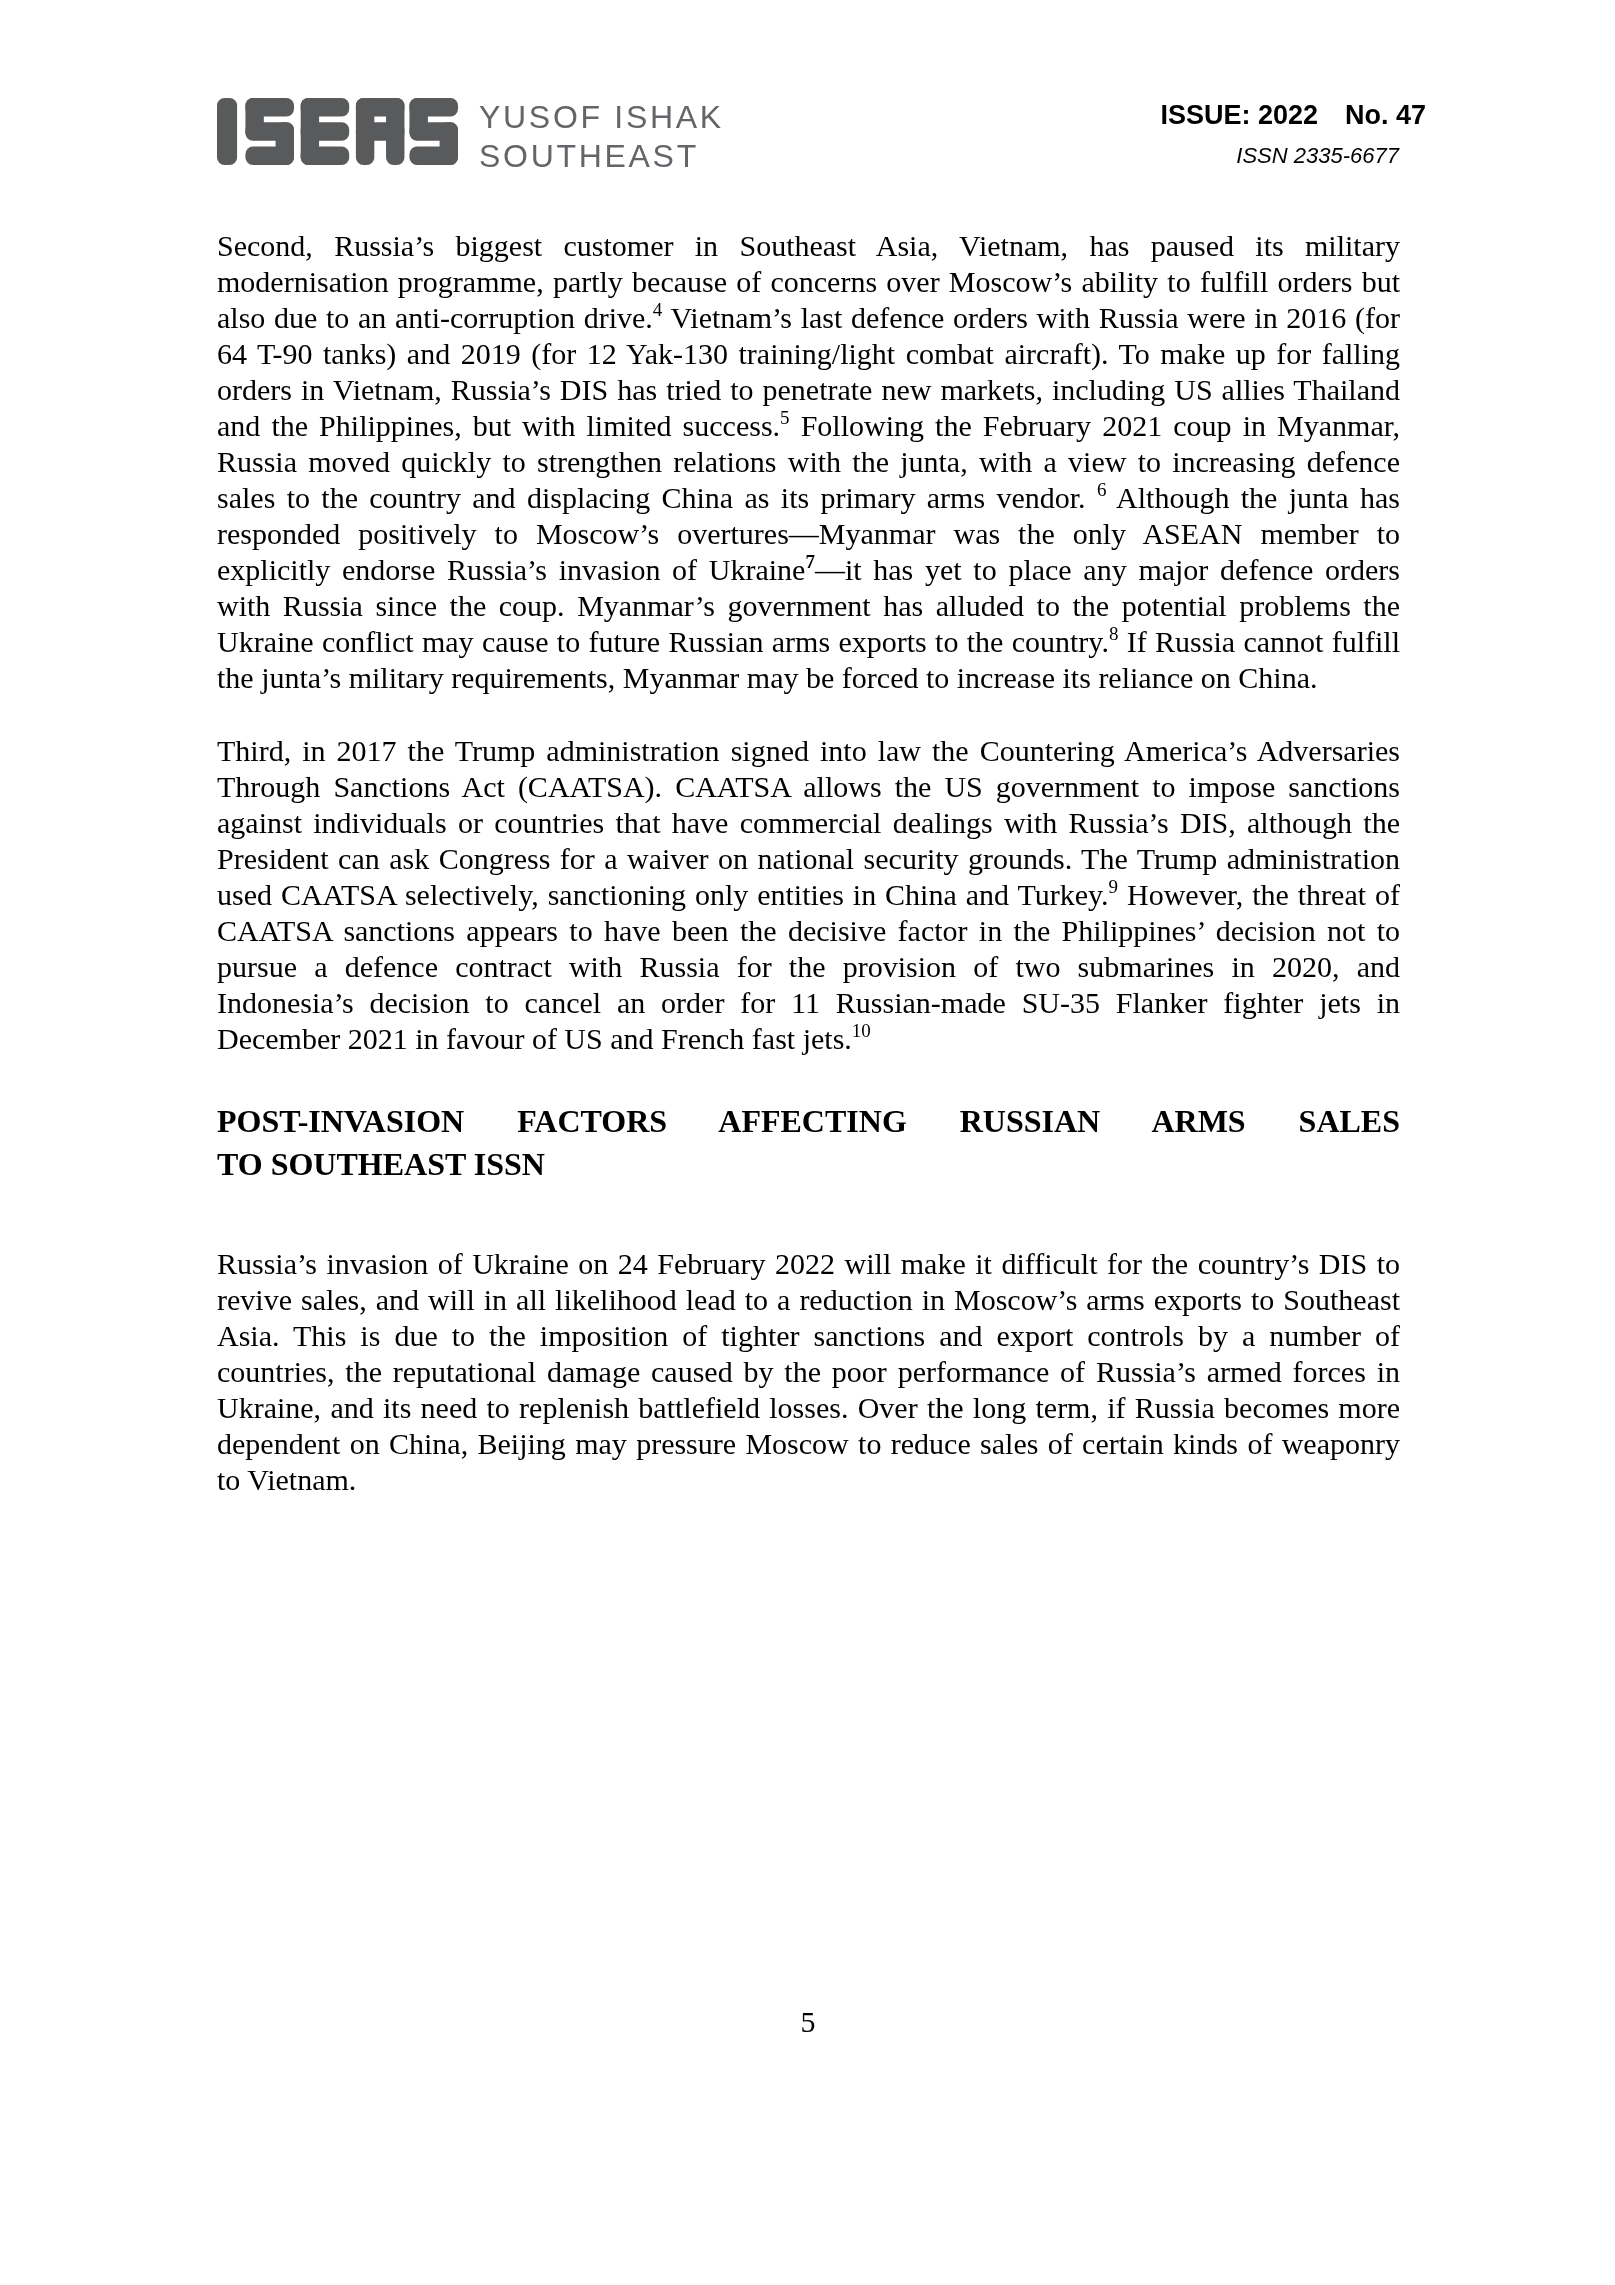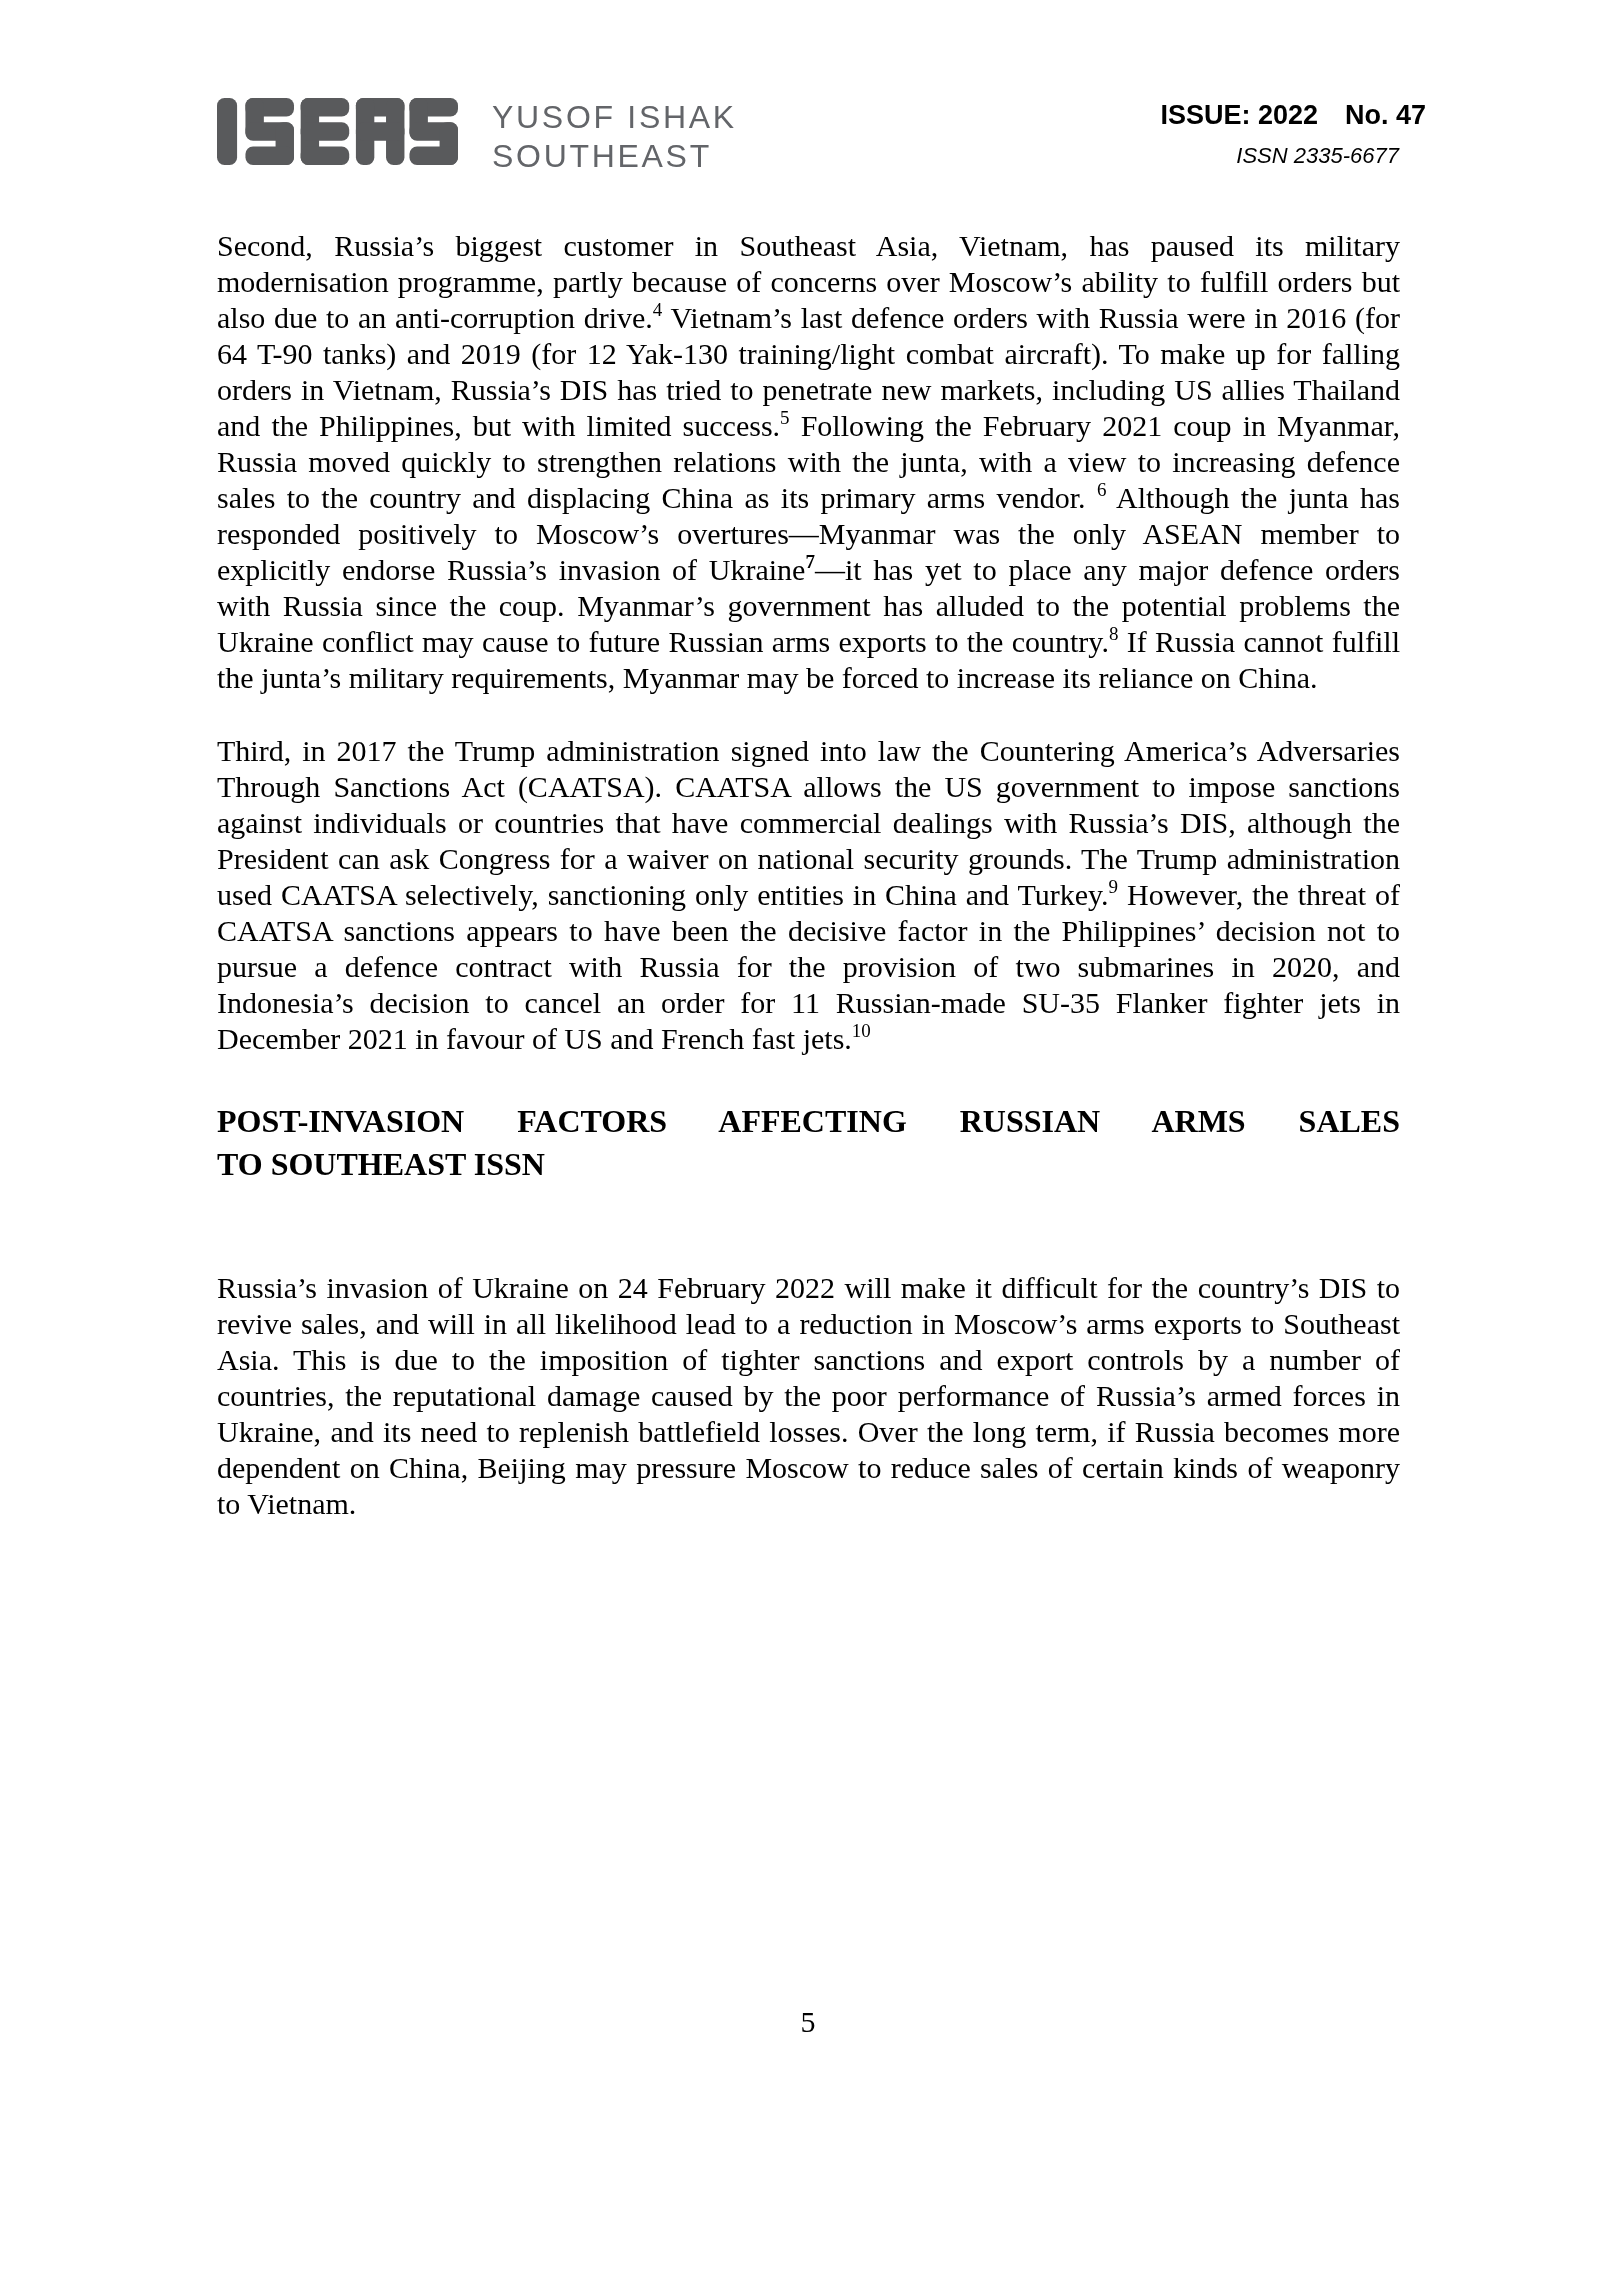--- a/index.html
+++ b/index.html
@@ -16,21 +16,21 @@
   
   .header {
     position:absolute; left:217px; right:190px; top:96px;
     display:flex; justify-content:space-between; align-items:flex-start;
   }
   .logo-wrap { display:flex; align-items:flex-start; }
   .logo-svg { display:block; margin-top:1.8px; }
   .institute {
     font-family:"Liberation Sans","DejaVu Sans",sans-serif;
     color:#636569; font-size:32px; line-height:39px;
-    letter-spacing:2.7px; margin-left:34px; margin-top:1.8px;
+    letter-spacing:2.7px; margin-left:21px; margin-top:1.8px;
     white-space:nowrap;
   }
   .issue-block {
     font-family:"Liberation Sans","DejaVu Sans",sans-serif;
     padding-top:3.6px;
   }
   .issue-line {
     display:flex; gap:27px; justify-content:flex-end;
     font-weight:700; font-size:27px; color:#000;text-align:right;
   }
@@ -49,21 +49,21 @@
     text-align:justify;
   }
   sup.fn {
     font-size:19px; line-height:0;
     position:relative; top:-11.8px; vertical-align:baseline;
   }
   sup.fn.bold { font-weight:700; }
 
   .section-heading {
     font-weight:700; font-size:32px; line-height:43px;
-    margin:43px 0 84px 0;
+    margin:43px 0 60px 0;
   }
   .heading-line1 { text-align:justify; text-align-last:justify; }
   .heading-line2 { text-align:left; }
 
   .page-number {
     position:absolute; top:2005px; left:0; width:100%;
     text-align:center; font-size:30px;
   }
 </style>
 </head>

